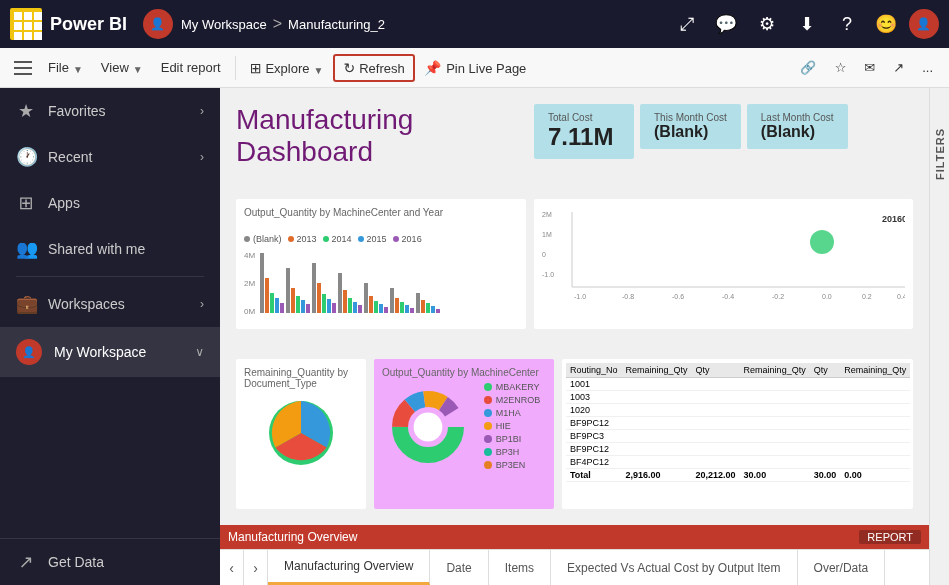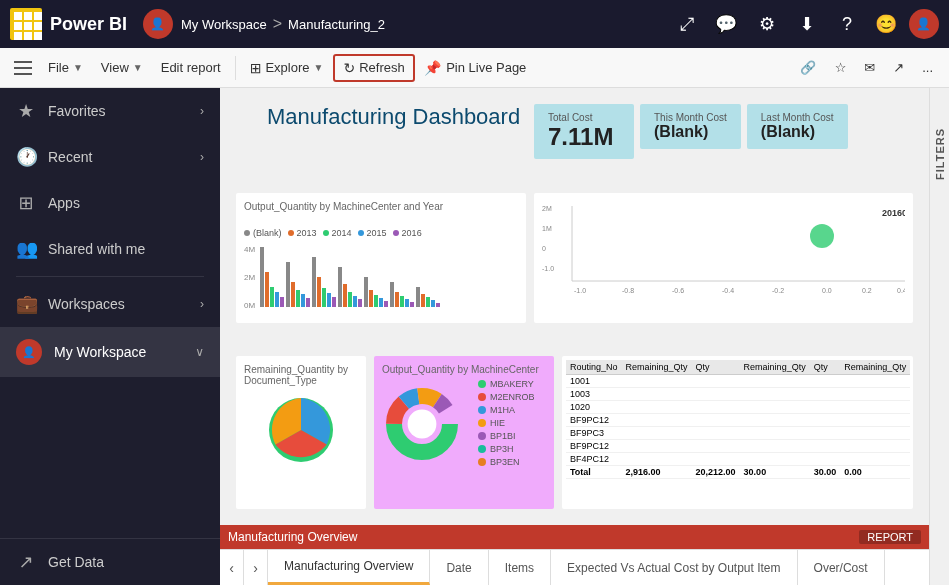--- a/index.html
+++ b/index.html
@@ -62,21 +62,21 @@
       display: flex;
       align-items: center;
       background: #f8f8f8;
       height: 40px;
       padding: 0 8px;
       border-bottom: 1px solid #ddd;
       gap: 2px;
       font-size: 13px;
     }
     .ribbon-btn {
-      display: flex; align-items: center; gap: 4px;
+      display: flex; align-items: flex-end; gap: 4px;
       padding: 4px 8px; border-radius: 3px;
       cursor: pointer; color: #333; border: none; background: transparent;
       font-size: 13px;
     }
     .ribbon-btn .arrow { font-size: 10px; color: #666; }
     .ribbon-btn.refresh {
       border: 2px solid #c0392b;
       color: #333;
       font-weight: 500;
     }
@@ -158,27 +158,26 @@
     
     .dashboard-grid {
       display: grid;
       grid-template-columns: 290px 1fr;
       grid-template-rows: auto auto auto;
       gap: 8px;
       height: 100%;
     }
 
     .dash-title {
-      font-size: 22px;
+      font-size: 28px;
       font-weight: 300;
-      color: #0c4a6e;
+      color: #701a75;
       grid-column: 1;
       grid-row: 1;
       align-self: start;
-      margin-left: 31px;
     }
 
     .kpi-row {
       grid-column: 2;
       grid-row: 1;
       display: flex;
       gap: 6px;
       align-items: flex-start;
     }
     .kpi-card {
@@ -571,21 +570,21 @@
             <svg class="pie-svg" viewBox="0 0 100 100">
               <circle cx="50" cy="50" r="40" fill="#2ecc71"></circle>
               <path d="M50,50 L50,10 A40,40 0 0,1 82,68 Z" fill="#3498db"></path>
               <path d="M50,50 L82,68 A40,40 0 0,1 18,68 Z" fill="#e74c3c"></path>
               <path d="M50,50 L18,68 A40,40 0 0,1 50,10 Z" fill="#f39c12"></path>
             </svg>
           </div>
 
           <div class="donut-section">
             <div class="chart-title">Output_Quantity by MachineCenter</div>
-            <div style="display:flex;gap:16px;align-items:center;">
+            <div style="display:flex;gap:16px;align-items:center;justify-content:center;">
               <svg width="80" height="80" viewBox="0 0 100 100">
 
                 <circle cx="50" cy="50" r="35" fill="none" stroke="#2ecc71" stroke-width="20" stroke-dasharray="110 110" stroke-dashoffset="0"></circle>
                 <circle cx="50" cy="50" r="35" fill="none" stroke="#e74c3c" stroke-width="20" stroke-dasharray="30 190" stroke-dashoffset="-110"></circle>
                 <circle cx="50" cy="50" r="35" fill="none" stroke="#3498db" stroke-width="20" stroke-dasharray="20 200" stroke-dashoffset="-140"></circle>
                 <circle cx="50" cy="50" r="35" fill="none" stroke="#f39c12" stroke-width="20" stroke-dasharray="25 195" stroke-dashoffset="-160"></circle>
                 <circle cx="50" cy="50" r="35" fill="none" stroke="#9b59b6" stroke-width="20" stroke-dasharray="15 205" stroke-dashoffset="-185"></circle>
                 <circle cx="50" cy="50" r="18" fill="white"></circle>
               </svg>
               <div style="display:flex;flex-direction:column;gap:1px;">
@@ -721,21 +720,21 @@
       <div class="tab-item">
         <span>Date</span>
       </div>
       <div class="tab-item">
         <span>Items</span>
       </div>
       <div class="tab-item">
         <span>Expected Vs Actual Cost by Output Item</span>
       </div>
       <div class="tab-item">
-        <span>Over/Cost</span>
+        <span>Over/Data</span>
       </div>
     </div>
   </div>
 
   <div class="filters-tab">
     <span>FILTERS</span>
   </div>
 </div>
 
 </body></html>

